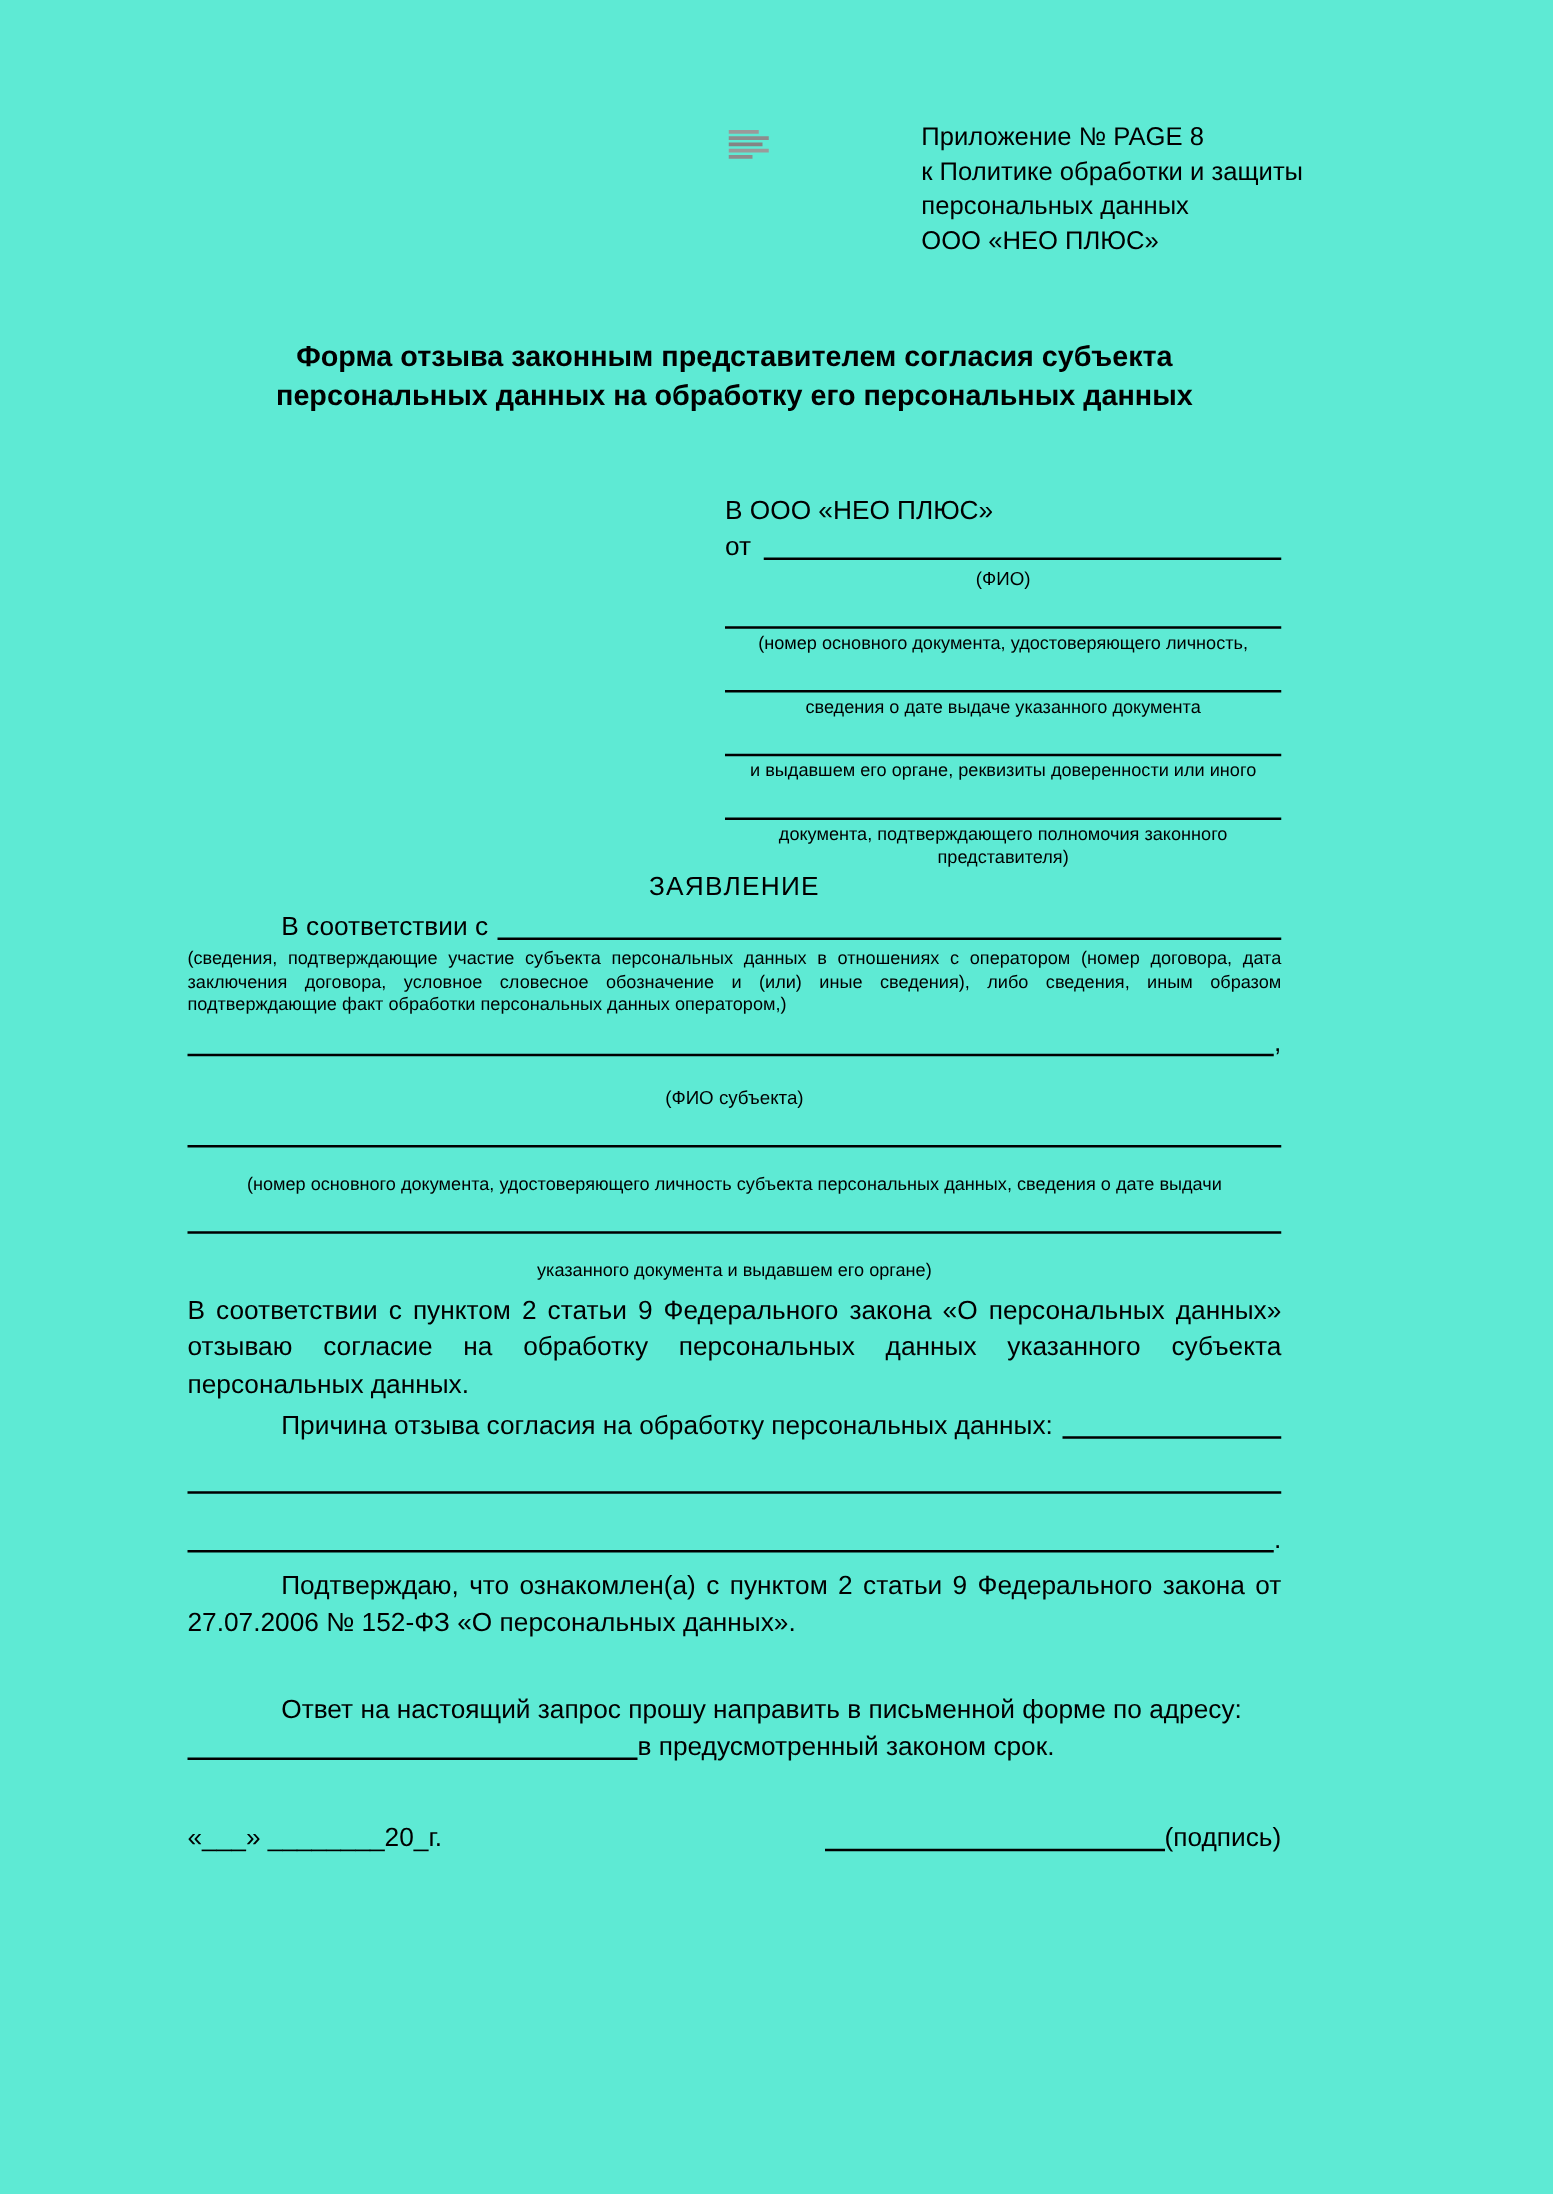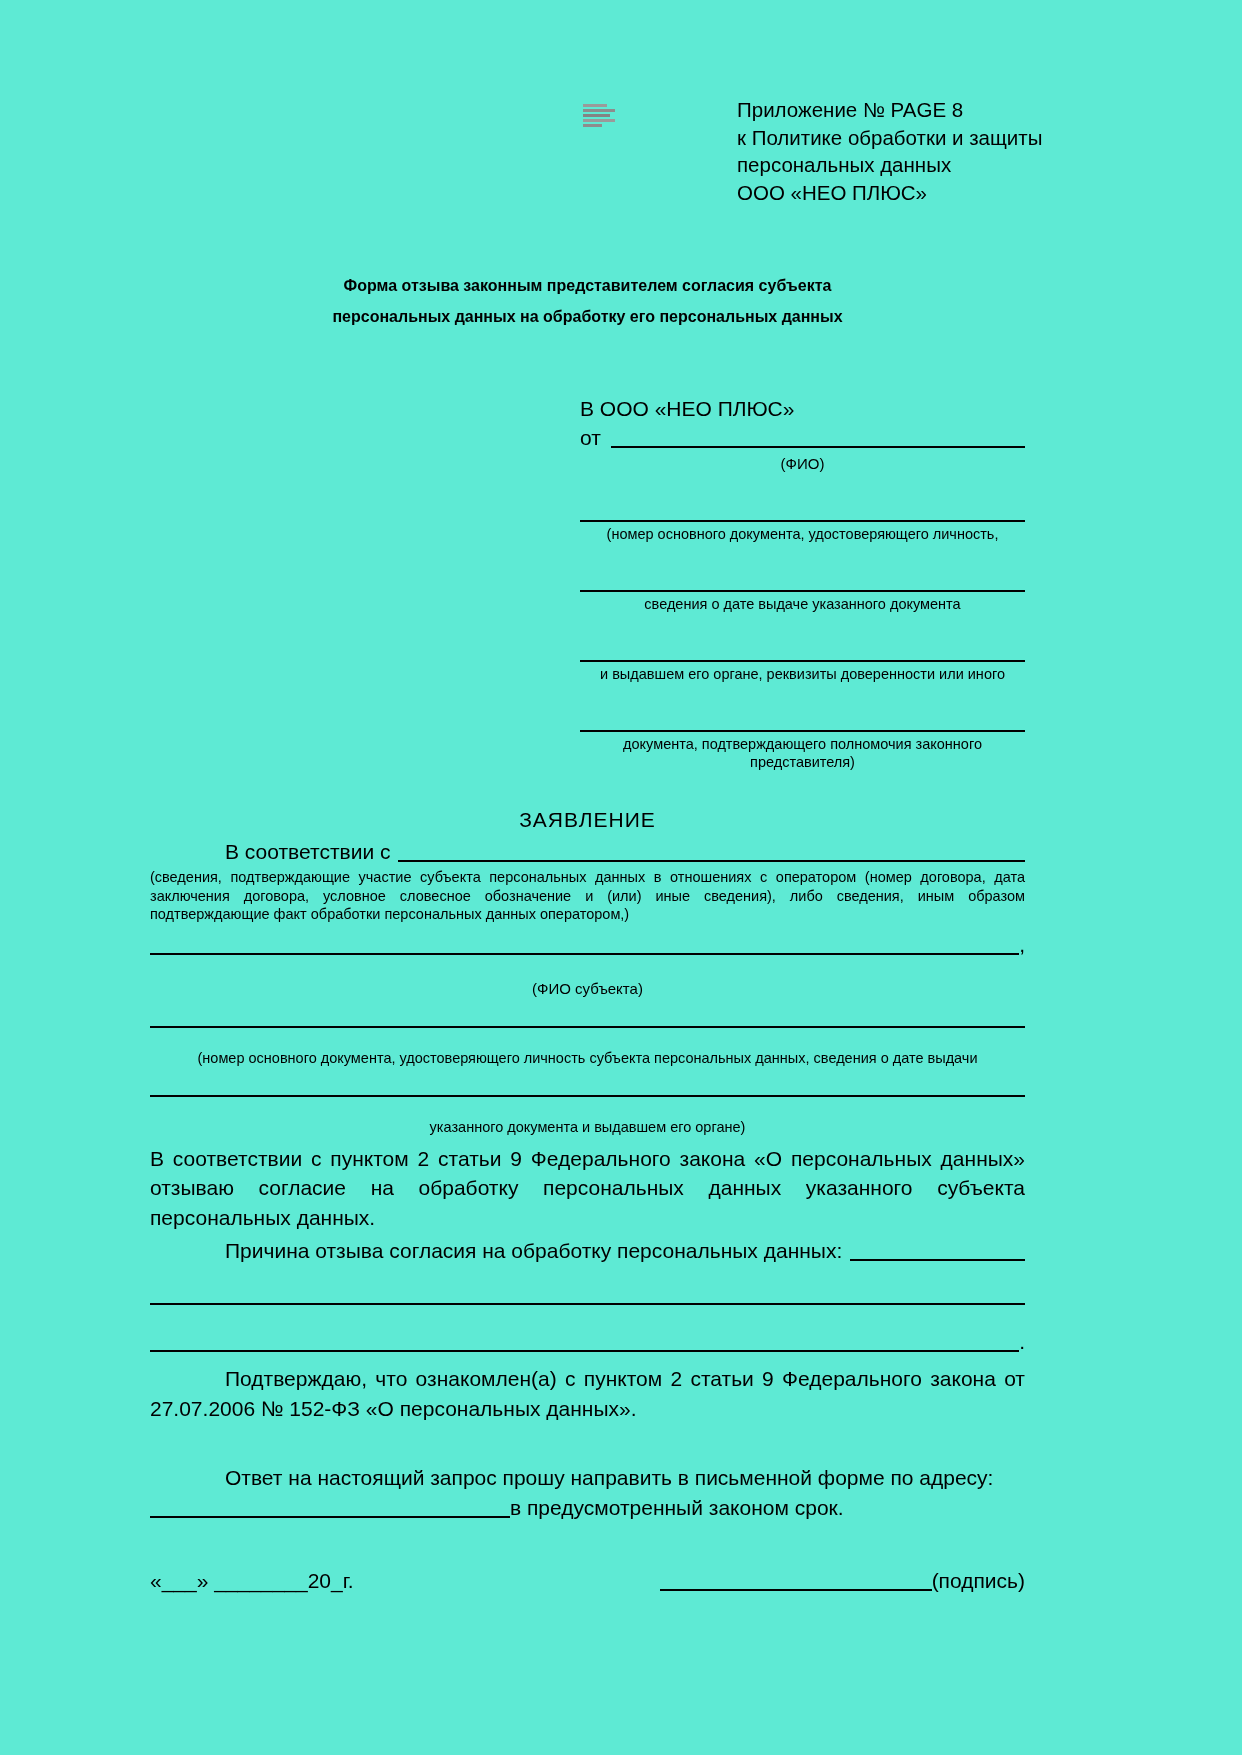--- a/index.html
+++ b/index.html
@@ -16,33 +16,33 @@
   .field-icon i:nth-child(2){ width:32px; }
   .field-icon i:nth-child(3){ width:27px; background:#848484; }
   .field-icon i:nth-child(4){ width:32px; background:#9a9a9a; }
   .field-icon i:nth-child(5){ width:19px; }
 
   .header-block { position:absolute; left:737px; top:96px;
     font-size:20.5px; line-height:27.5px; white-space:nowrap; }
 
   .content { position:absolute; left:150px; top:270px; width:875px; }
 
-  .doc-title { text-align:center; font-weight:700; font-size:16px; line-height:31px; }
+  .doc-title { text-align:center; font-weight:700; font-size:23px; line-height:31px; }
 
   .addr { margin-left:430px; width:445px; margin-top:62px; font-size:21px; line-height:29px; }
   .from-row { display:flex; align-items:flex-end; }
   .from-row .bl { flex:1; margin-left:10px; margin-bottom:4px; }
   .bl { border-bottom:2px solid #000; height:0; }
   .cap { text-align:center; font-size:15px; line-height:18px; margin-top:3px; }
-  .addr-group { margin-top:47px; }
+  .addr-group { margin-top:28px; }
   .addr-group:first-of-type { margin-top:25px; }
   .addr-group .cap { font-size:14.5px; }
 
   .statement-heading { text-align:center; font-size:21px; line-height:30px;
-    margin-top:34px; letter-spacing:1px; }
+    letter-spacing:1px; }
 
   .flexline { display:flex; align-items:flex-end; font-size:21px; line-height:29px; }
   .flexline .bl { flex:1; margin-bottom:4px; }
   .flexline .lead { white-space:nowrap; }
   .indent { padding-left:75px; }
   .accord-row { margin-top:2px; }
   .accord-row .bl { margin-left:8px; }
 
   .fine-print { font-size:14.5px; line-height:18.5px; text-align:justify; margin-top:2px; }
 

